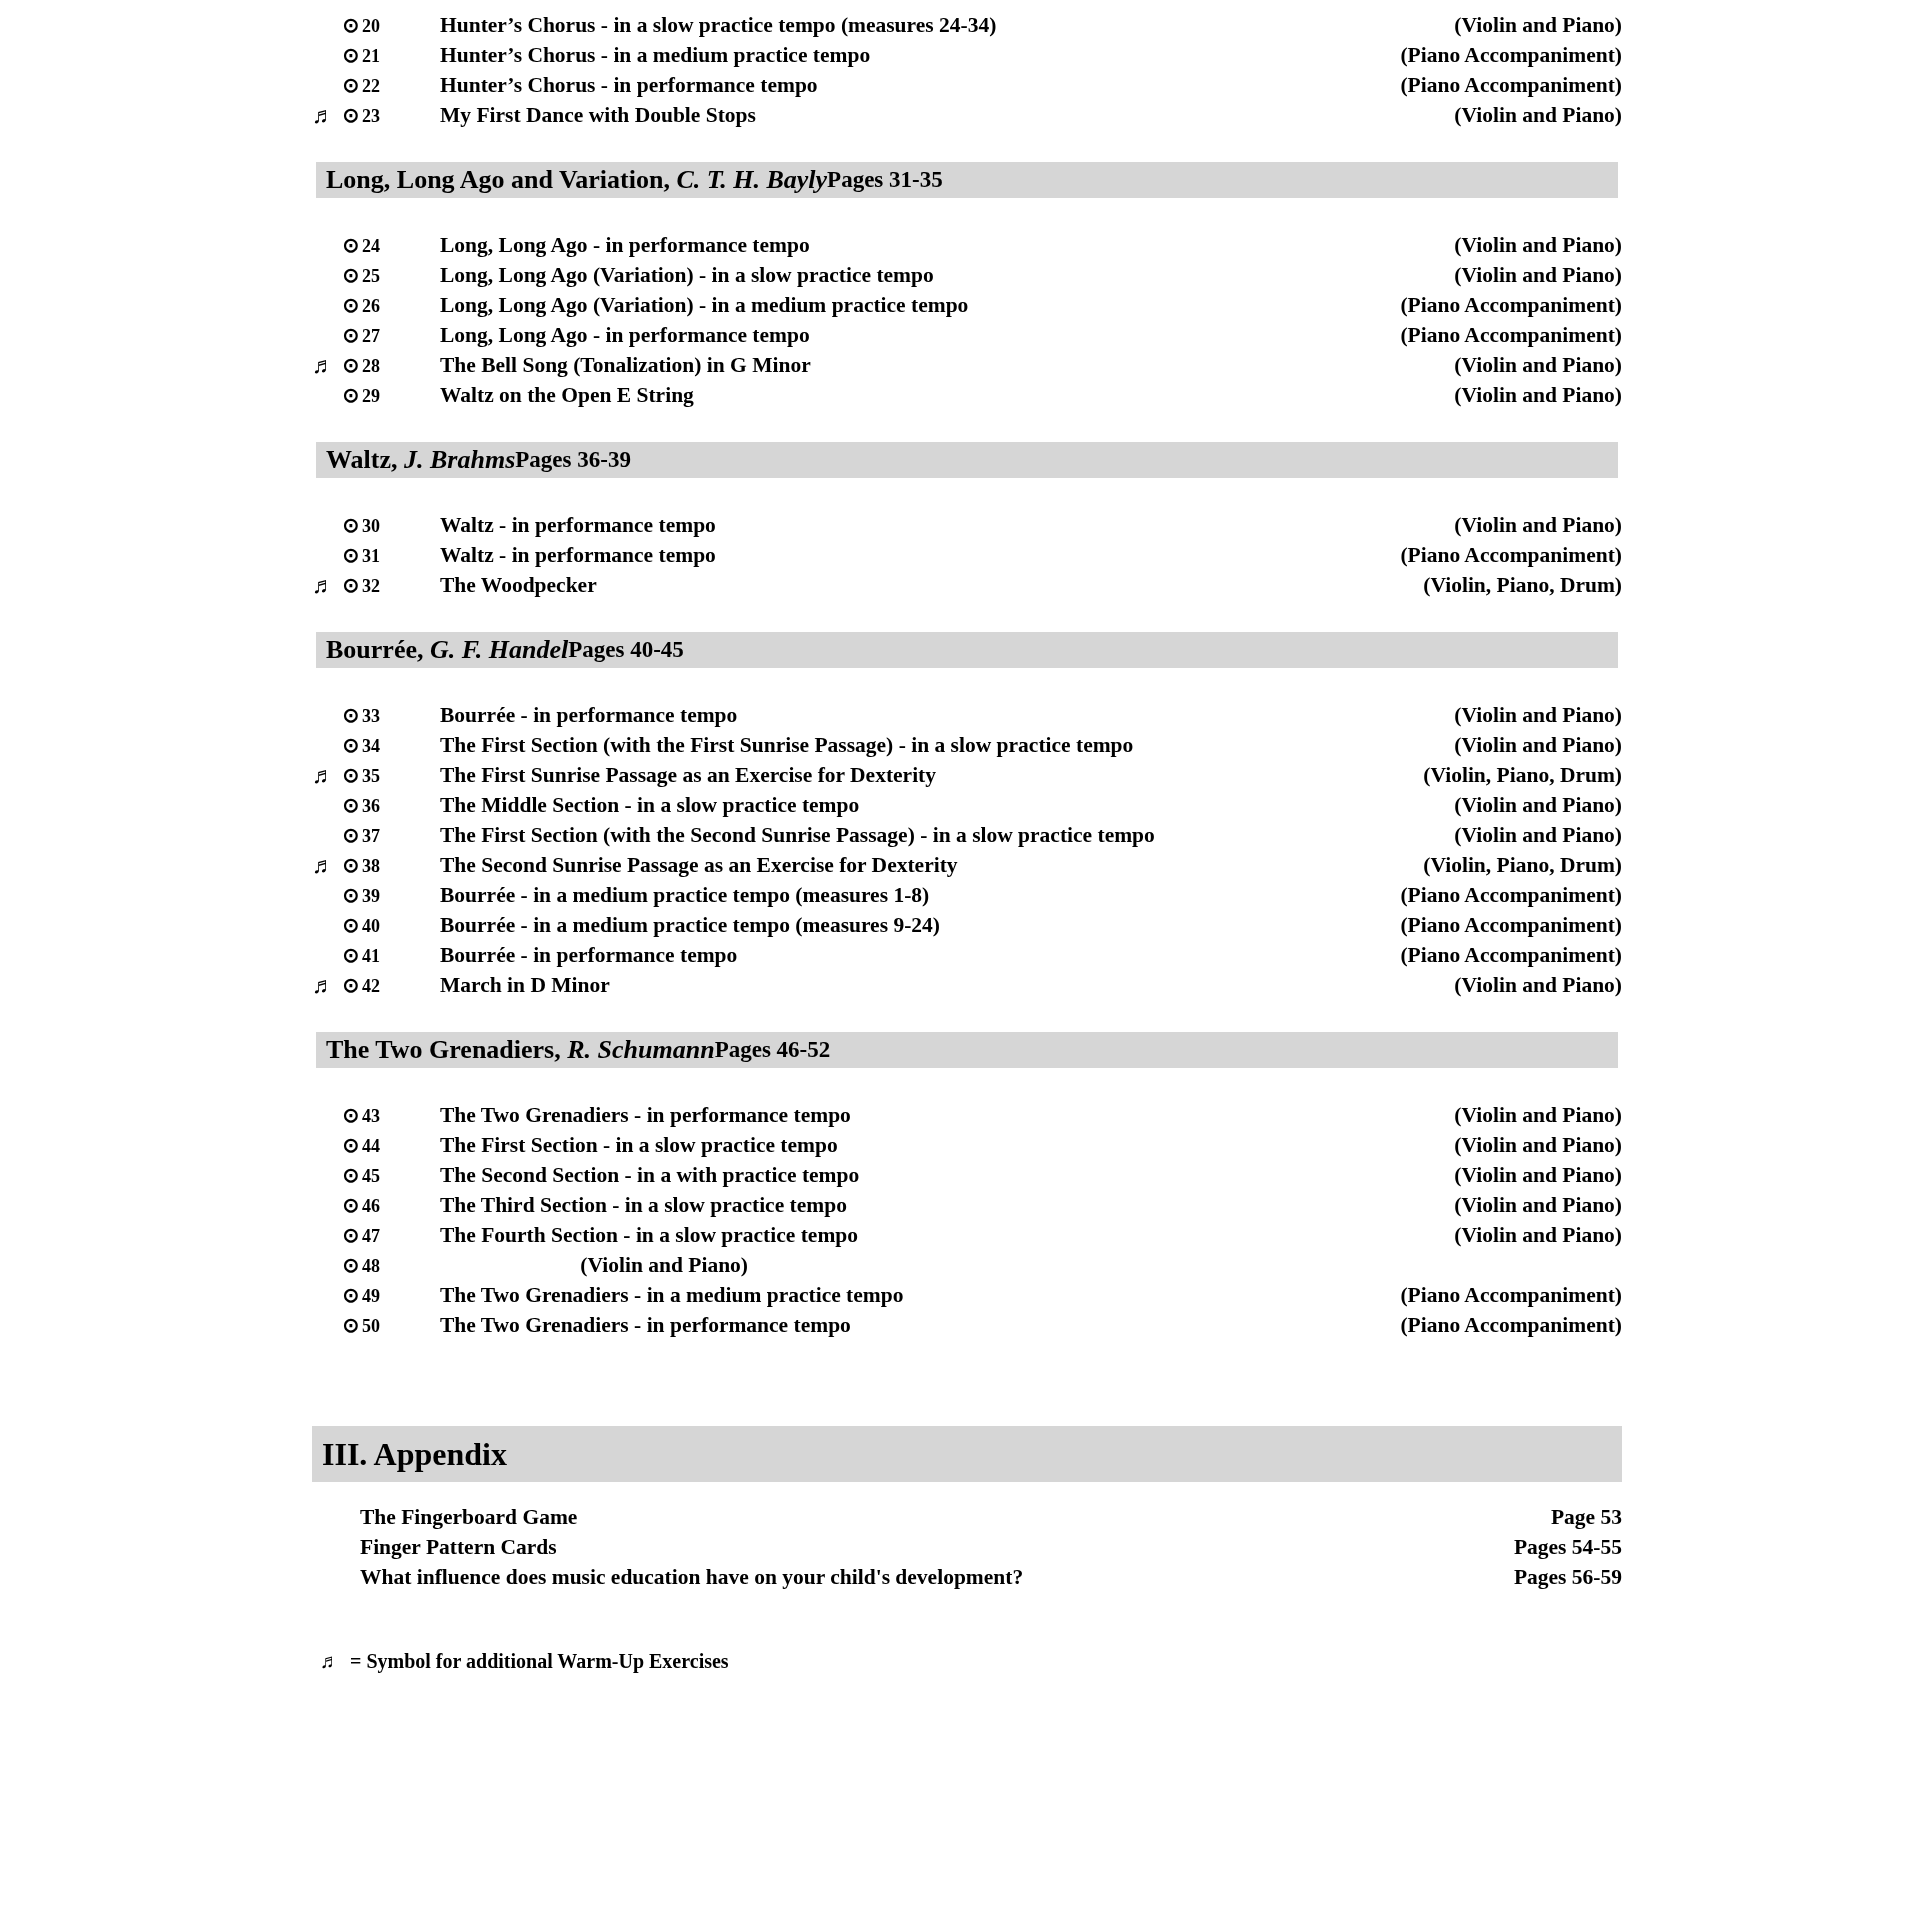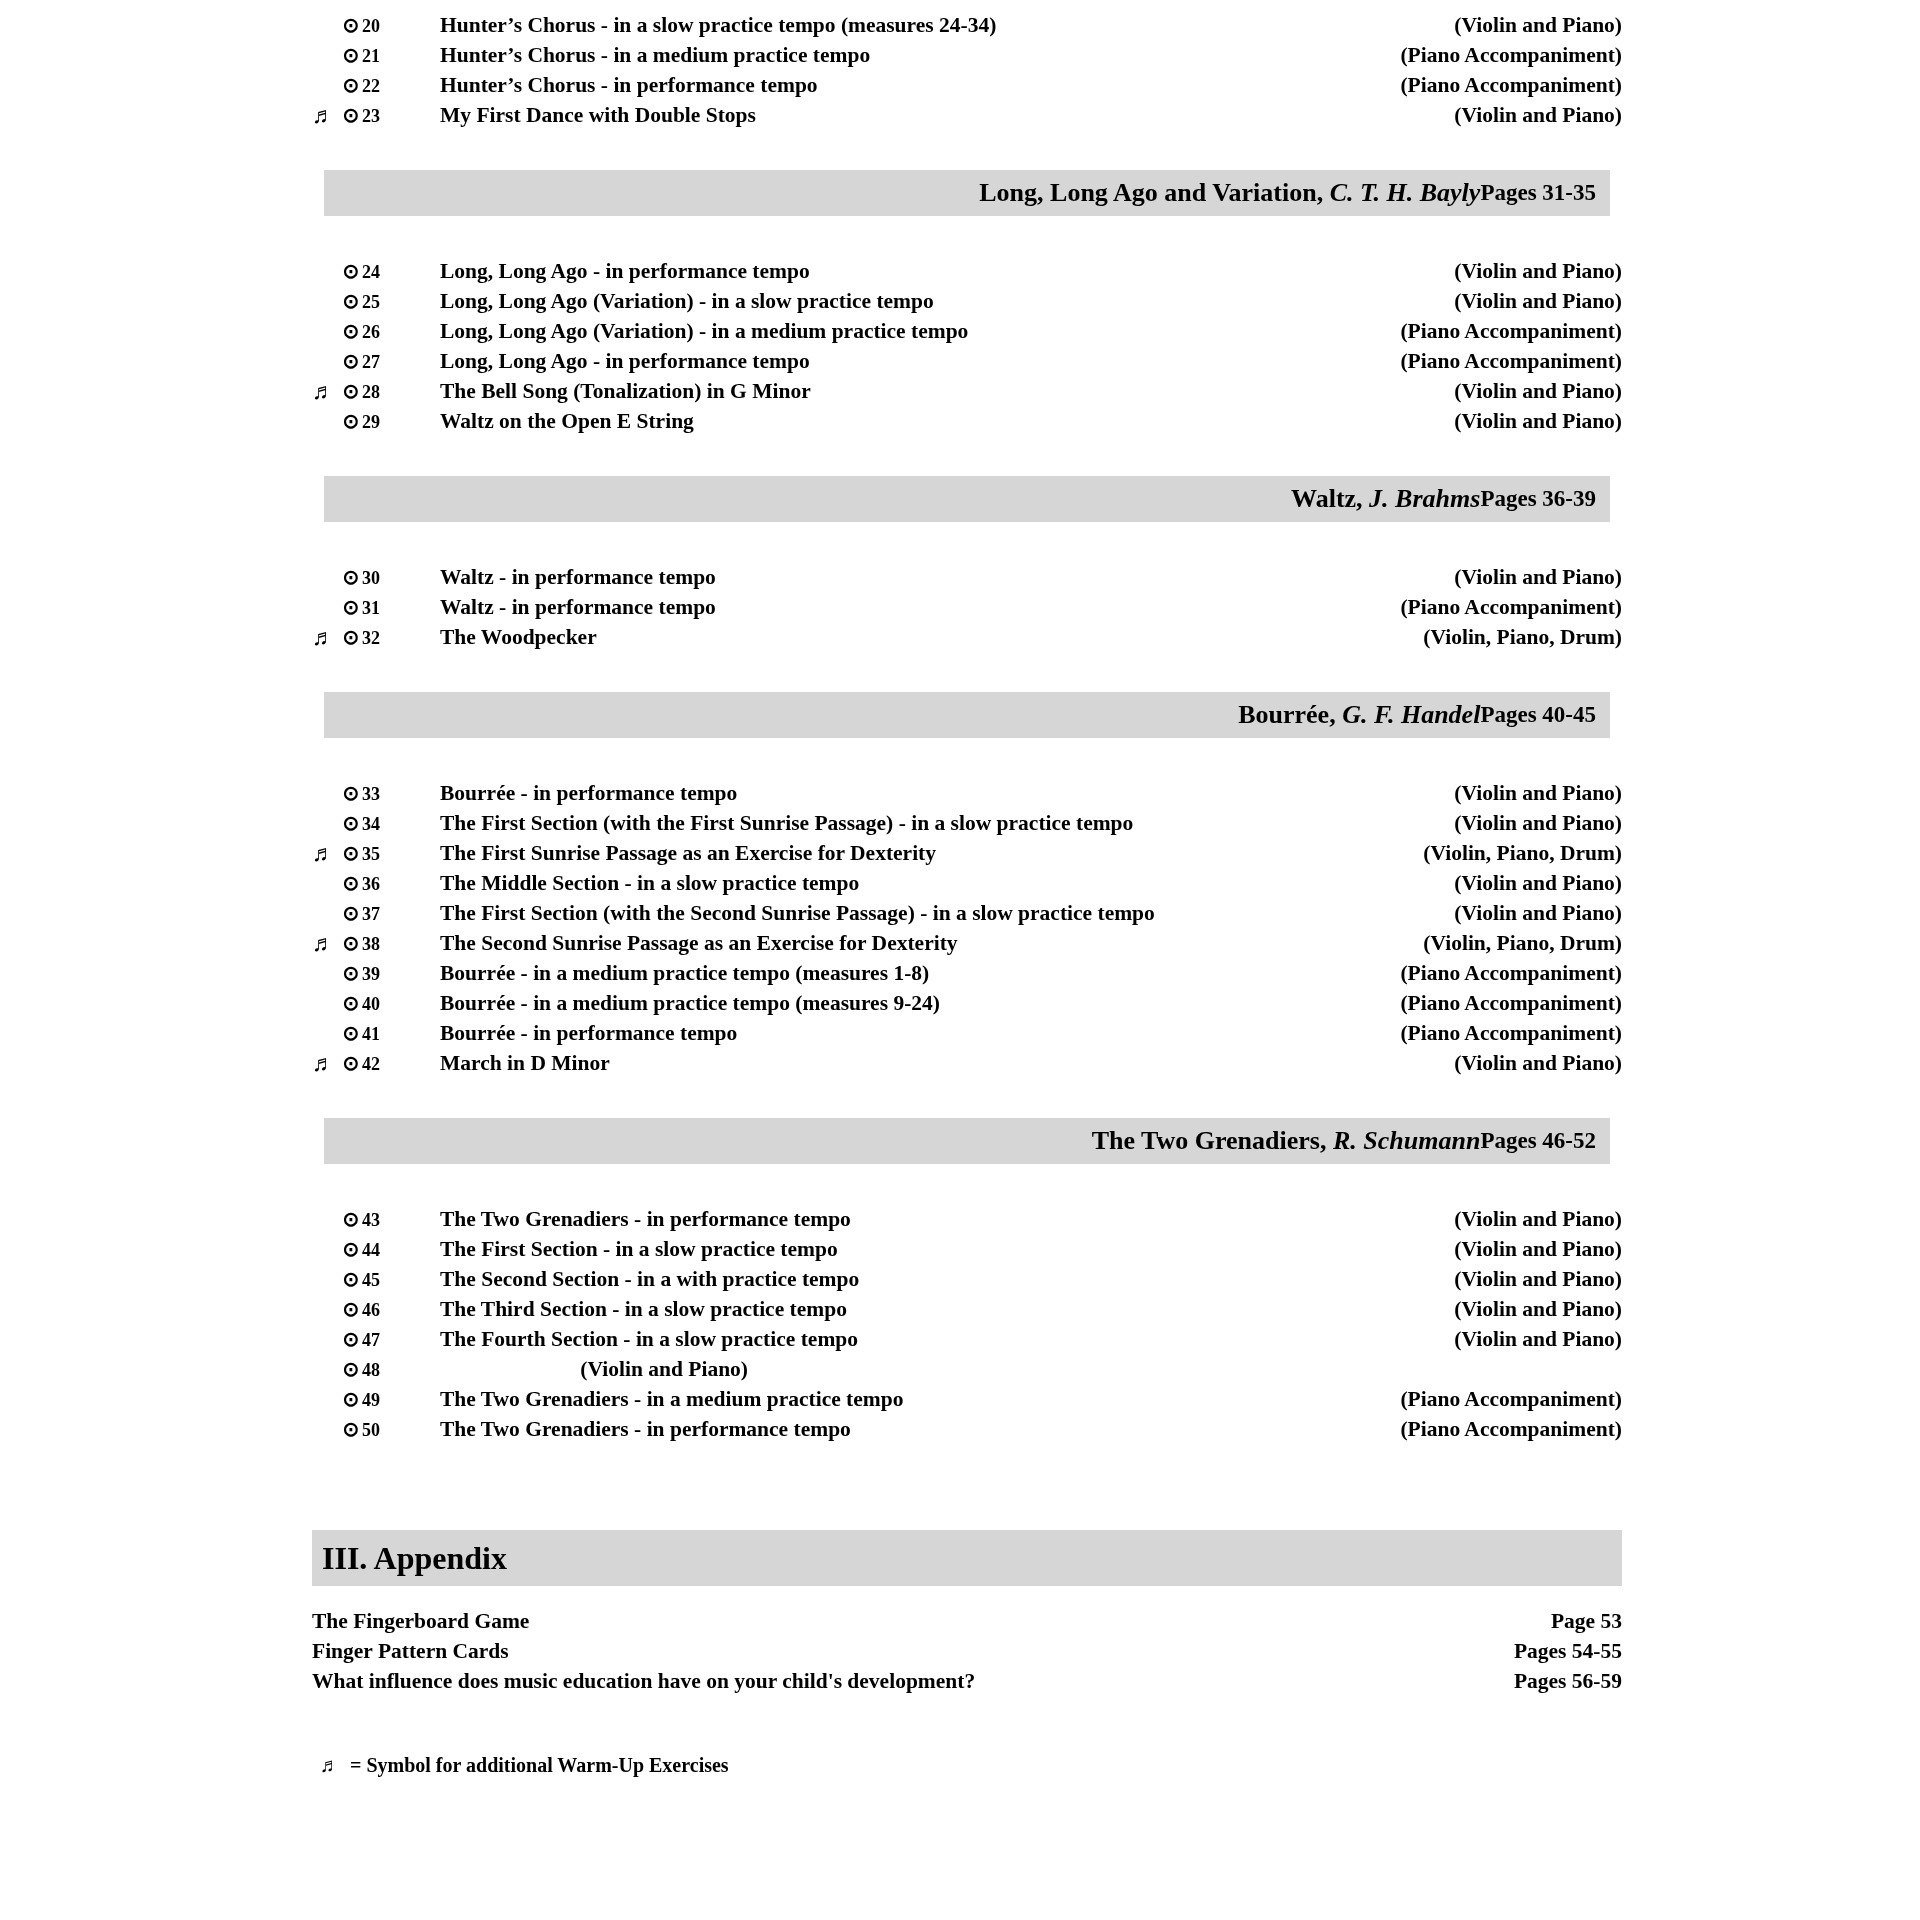--- a/index.html
+++ b/index.html
@@ -69,27 +69,27 @@
   .instr {
     width: 330px;
     text-align: right;
     font-size: 21.5px;
     white-space: nowrap;
   }
 
   
   .section-bar {
     background: #d6d6d6;
-    height: 46px;
+    height: 36px;
     display: flex;
     align-items: center;
-    justify-content: flex-end;
+    justify-content: flex-start;
     padding: 0 14px 0 10px;
     box-sizing: border-box;
-    margin: 12px;
+    margin: 4px;
   }
   .section-bar .st {
     font-size: 26px;
     font-weight: bold;
   }
   .section-bar .st em {
     font-style: italic;
   }
   .section-bar .sp {
     font-size: 23px;
@@ -107,20 +107,21 @@
     align-items: center;
     padding-left: 10px;
     box-sizing: border-box;
   }
   .appendix-bar .at {
     font-size: 32px;
     font-weight: bold;
   }
   .appendix-list {
     margin-top: 20px;
+    margin-left: 48px;
   }
   .appendix-row {
     display: flex;
     justify-content: space-between;
     align-items: baseline;
     height: 30px;
     line-height: 30px;
     font-size: 21.5px;
     font-weight: bold;
   }

